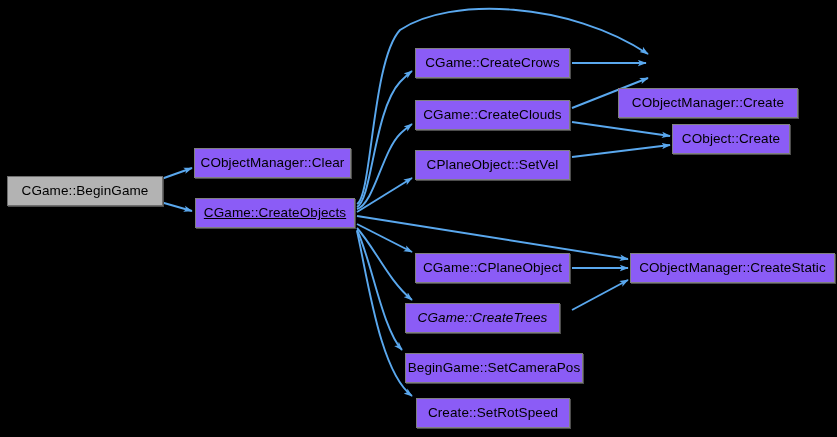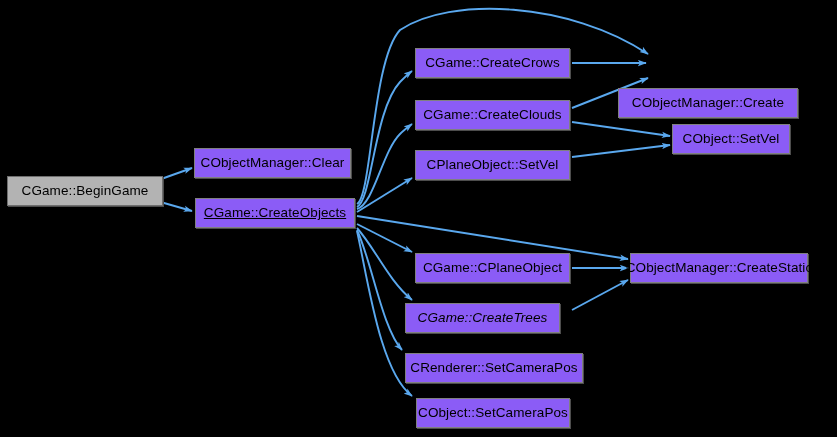--- a/index.html
+++ b/index.html
@@ -91,31 +91,31 @@
       <div class="node" style="left: 415px; top: 100px; width: 155px; height: 30px; text-align: center;">
         <span class="node-label">CGame::CreateClouds</span>
       </div>
       <div class="node" style="left: 415px; top: 150px; width: 155px; height: 30px;">
         <span class="node-label">CPlaneObject::SetVel</span>
       </div>
       <div class="node" style="left: 618px; top: 48px; width: 180px; height: 30px; margin-top: 40px;">
         <span class="node-label">CObjectManager::Create</span>
       </div>
       <div class="node" style="left: 672px; top: 124px; width: 118px; height: 30px;">
-        <span class="node-label">CObject::SetVel</span>
+        <span class="node-label">CObject::Create</span>
       </div>
       <div class="node" style="left: 415px; top: 253px; width: 155px; height: 30px;">
         <span class="node-label">CGame::CPlaneObject</span>
       </div>
       <div class="node" style="left: 405px; top: 303px; width: 155px; height: 30px; font-style: italic;">
         <span class="node-label">CGame::CreateTrees</span>
       </div>
-      <div class="node" style="left: 630px; top: 253px; width: 178px; height: 30px;">
+      <div class="node" style="left: 630px; top: 253px; width: 205px; height: 30px;">
         <span class="node-label">CObjectManager::CreateStatic</span>
       </div>
       <div class="node" style="left: 405px; top: 353px; width: 178px; height: 30px;">
-        <span class="node-label">CRenderer::SetCameraPos</span>
+        <span class="node-label">BeginGame::SetCameraPos</span>
       </div>
       <div class="node" style="left: 416px; top: 398px; width: 154px; height: 30px;">
-        <span class="node-label">CObject::SetCameraPos</span>
+        <span class="node-label">Create::SetRotSpeed</span>
       </div>
     </div>
 </div>
 
 </body></html>

